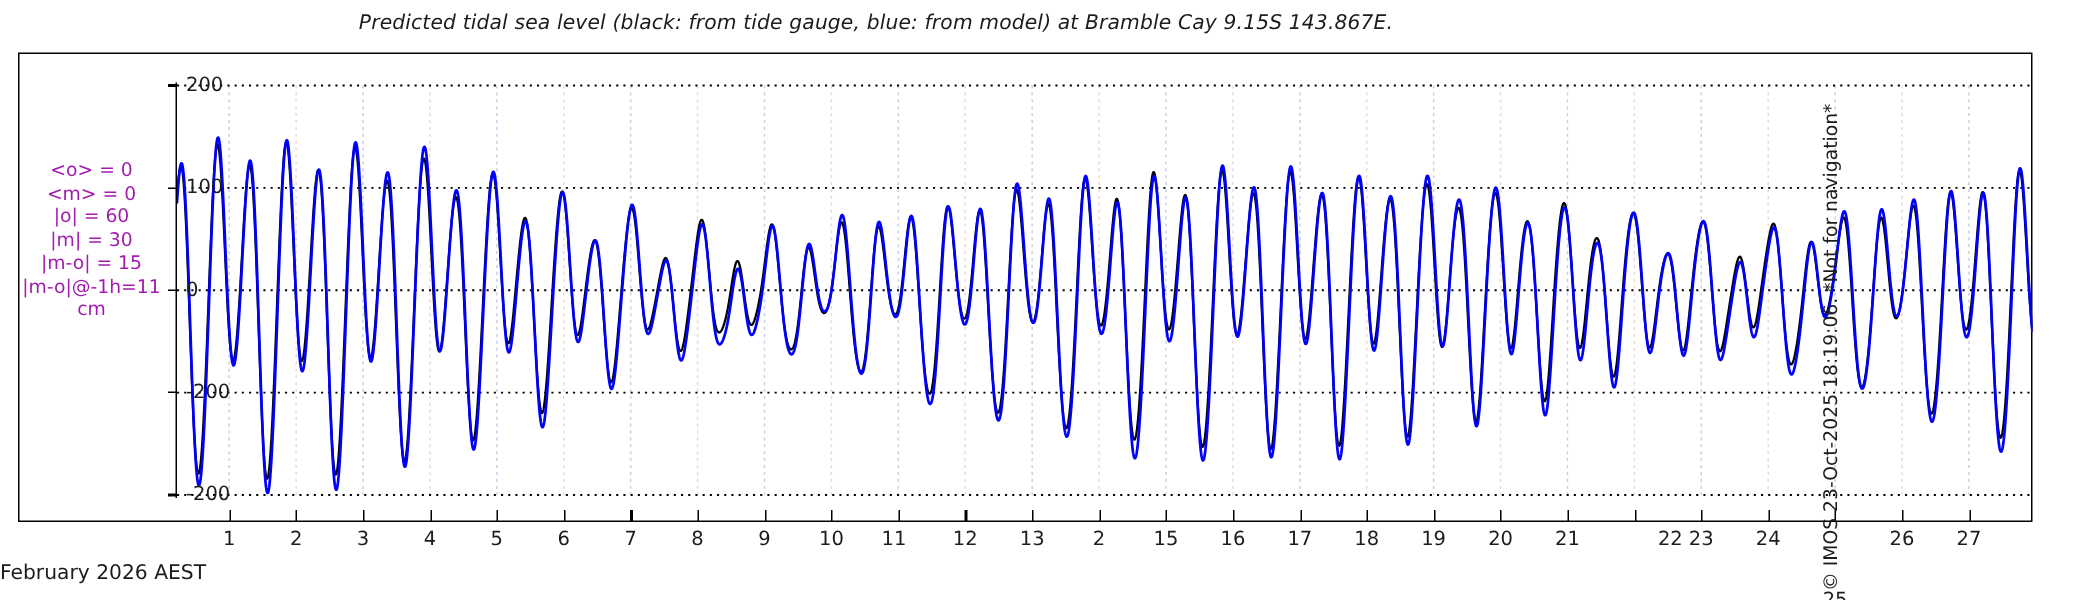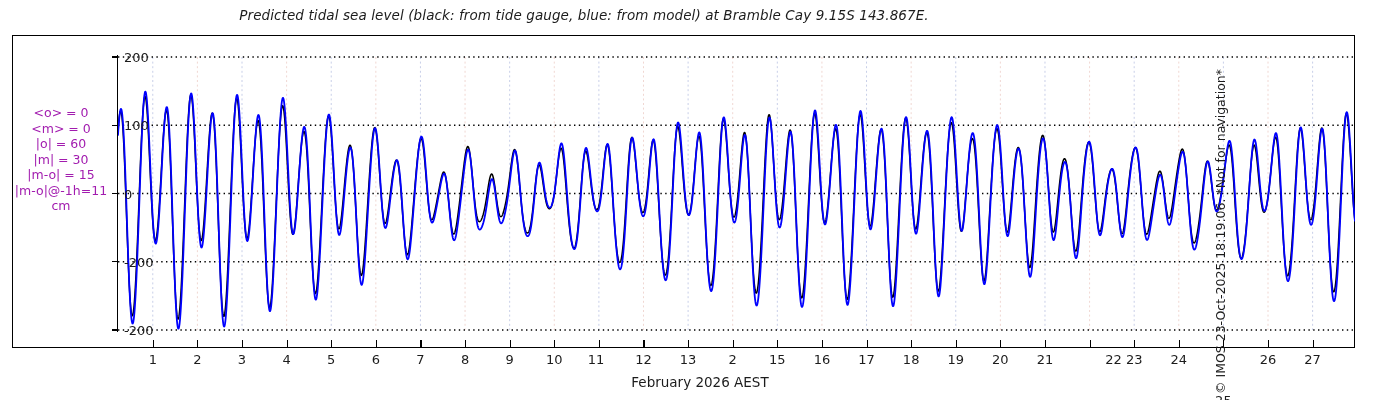--- a/index.html
+++ b/index.html
@@ -30,21 +30,21 @@
     position:absolute;left:124px;font-size:13px;color:#1c1c1c;
     transform:translateY(-50%);white-space:nowrap;
   }
 
   .xtick-mark{position:absolute;top:340px;width:1.1px;height:8px;background:#000;}
   .xtick-label{
     position:absolute;top:352px;font-size:13px;color:#1c1c1c;
     transform:translateX(-50%);white-space:nowrap;
   }
   #xaxis-label{
-    position:absolute;top:374px;left:0;width:1400px;text-align:center;
+    position:absolute;top:374px;left:0;width:1400px;text-align:left;
     font-size:13.5px;color:#1c1c1c;
   }
 
   
   #stats-block{
     position:absolute;left:8px;top:105px;width:106px;
     text-align:center;font-size:12.5px;line-height:15.5px;color:#a21caf;
   }
   #stats-block div{white-space:nowrap;}
 

